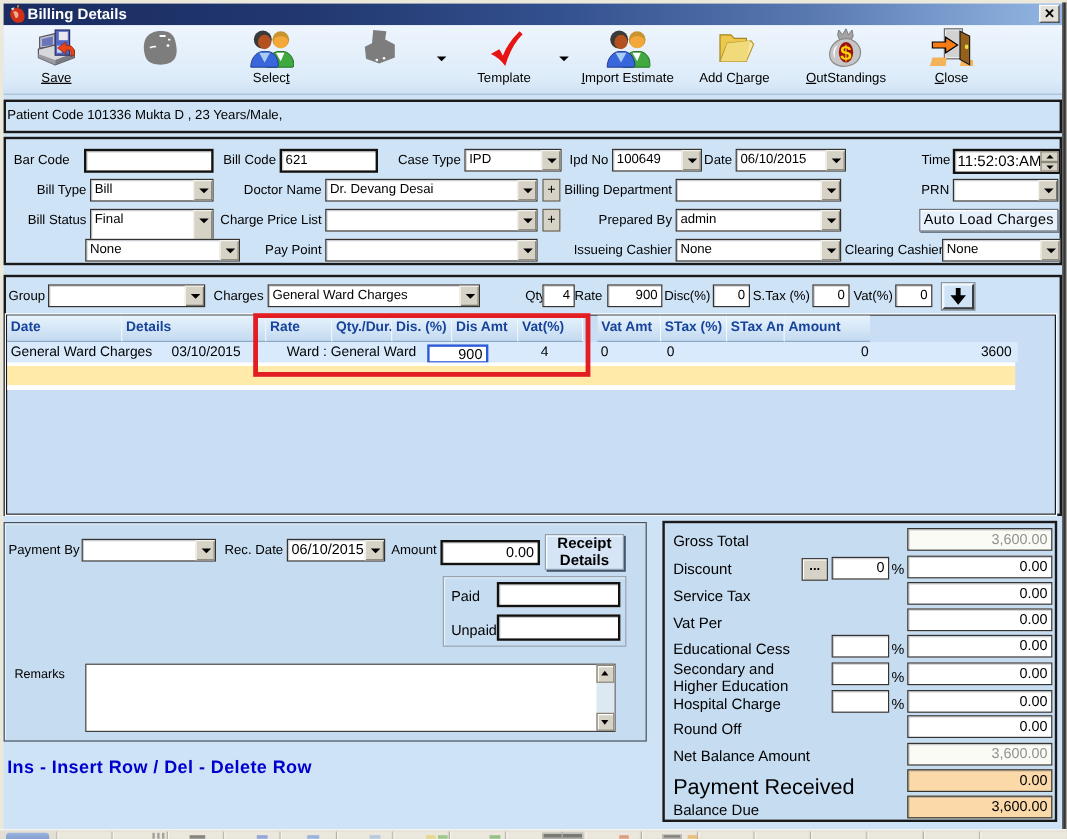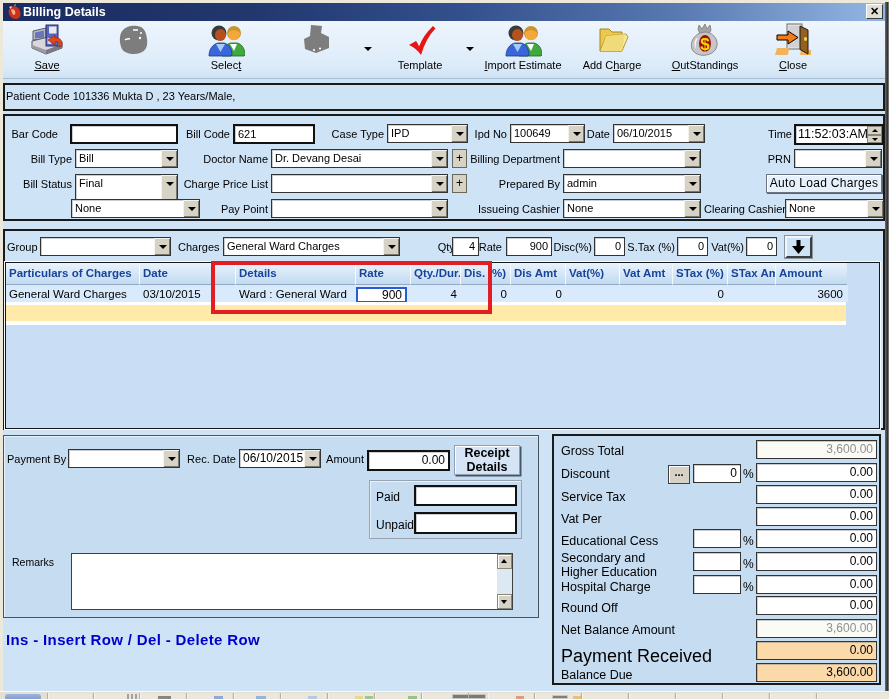--- a/index.html
+++ b/index.html
@@ -228,29 +228,28 @@
 <div class="in tr" style="left:746px;top:237px;width:31px;height:19px;">0</div>
 <div class="abs" style="left:785px;top:236px;width:27px;height:22px;background:#cfe3f6;border-top:2px solid #f2f7fc;border-left:2px solid #f2f7fc;border-right:2px solid #3e3e3e;border-bottom:2px solid #3e3e3e;outline:1px solid #8a96a2;">
 <svg width="23" height="18" viewBox="0 0 23 18">
         <path d="M9.5 2 L13.5 2 L13.5 8 L18 8 L11.5 16 L5 8 L9.5 8 Z" fill="#000"></path>
       </svg>
 </div>
 </div>
 <div id="grid">
 <div class="abs" style="left:5px;top:262px;width:875px;height:167px;background:#c9def4;border:1px solid #181818;outline:1px solid #fafafa;"></div>
 <div class="abs" style="left:6px;top:263px;width:842px;height:22px;">
-<div class="hdrcell" style="width:134px;">Particulars of Charges</div>
 <div class="hdrcell" style="width:96px;">Date</div>
 <div class="hdrcell" style="width:120px;">Details</div>
 <div class="hdrcell" style="width:55px;">Rate</div>
 <div class="hdrcell" style="width:50px;">Qty./Dur.</div>
 <div class="hdrcell" style="width:50px;">Dis. (%)</div>
 <div class="hdrcell" style="width:55px;">Dis Amt</div>
 <div class="hdrcell" style="width:54px;">Vat(%)</div>
-<div class="hdrcell" style="width:53px;">Vat Amt</div>
+<div class="hdrcell" style="width:53px;margin-left:12px;">Vat Amt</div>
 <div class="hdrcell" style="width:55px;">STax (%)</div>
 <div class="hdrcell" style="width:48px;">STax Am</div>
 <div class="hdrcell" style="width:71px;border-right:none;">Amount</div>
 </div>
 <div class="abs" style="left:6px;top:285px;width:842px;height:17px;background:#d8eafc;">
 <div class="rowcell" style="width:134px;">General Ward Charges</div>
 <div class="rowcell" style="width:96px;">03/10/2015</div>
 <div class="rowcell" style="width:120px;">Ward : General Ward</div>
 <div class="rowcell" style="width:55px;"></div>
 <div class="rowcell tr" style="width:50px;">4</div>

